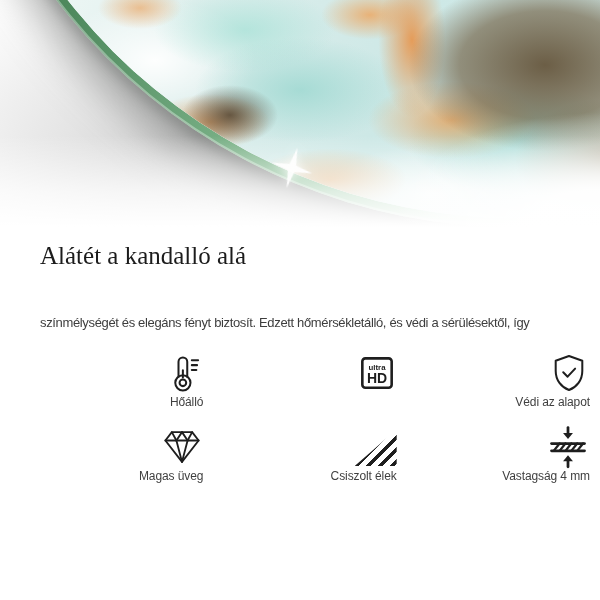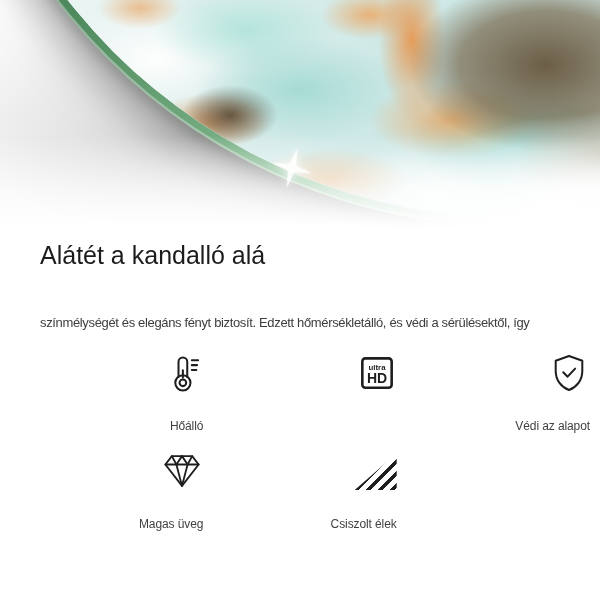--- a/index.html
+++ b/index.html
@@ -41,31 +41,31 @@
 
   .sparkle { position:absolute; left:264px; top:140px; width:56px; height:56px;
              transform:rotate(15deg); opacity:0.95;
              filter: drop-shadow(0 0 5px rgba(255,255,255,0.95)); }
   .hero-fade { position:absolute; inset:0; pointer-events:none;
       background:
         radial-gradient(ellipse 300px 160px at 100% 96%, rgba(255,255,255,0.95) 22%, rgba(255,255,255,0) 70%),
         linear-gradient(to bottom, rgba(255,255,255,0) 58%, rgba(255,255,255,0.7) 82%, #ffffff 97%); }
 
   
-  .headline { margin:5px 40px 0; font-family:Liberation Sans, sans-serif;
+  .headline { margin:5px 40px 0; font-family:Liberation Serif, serif;
               font-weight:400; font-size:25px; line-height:33px; color:#1c1c1c; }
   .intro { margin:12px 20px 0 40px; font-size:13px; line-height:26px;
            letter-spacing:-0.35px; color:#3d3d3d; white-space:nowrap; }
 
   
   .features { margin-top:15px; padding:0 10px; display:grid;
               grid-template-columns:repeat(3,1fr); row-gap:16px; }
   .feature { display:flex; flex-direction:column; align-items:flex-end; }
   .icon-box { height:44px; display:flex; align-items:center; justify-content:center; }
-  .feature-label { margin-top:24px; font-size:12px; letter-spacing:-0.1px; color:#3f3f3f; }
+  .feature-label { margin-top:0; font-size:12px; letter-spacing:-0.1px; color:#3f3f3f; }
 
   .edge-stripes { width:42px; height:38px;
       background: repeating-linear-gradient(135deg, #1e1e1e 0 3.4px, transparent 3.4px 8.6px);
       clip-path: polygon(0 100%, 100% 4%, 100% 100%); }
 
   svg.lineicon { stroke:#1e1e1e; fill:none; stroke-linecap:round; stroke-linejoin:round; }
   svg .filled { fill:#1e1e1e; stroke:none; }
   svg text { font-family:"Liberation Sans", sans-serif; fill:#1e1e1e; stroke:none; }
 </style>
 </head>
@@ -142,15 +142,35 @@
       <div class="feature-label">Magas üveg</div>
     </div>
 
     <div class="feature">
       <div class="icon-box">
         <div class="edge-stripes"></div>
       </div>
       <div class="feature-label">Csiszolt élek</div>
     </div>
 
+    <div class="feature">
+      <div class="icon-box">
+        <svg class="lineicon" width="44" height="44" viewBox="0 0 24 24" stroke-width="1.5">
+          <path d="M12 1.4 V4.6"></path>
+          <path class="filled" d="M9.3 4.4 L14.7 4.4 L12 7.7 Z"></path>
+          <path d="M3 10.1 H21"></path>
+          <path d="M3 14.1 H21"></path>
+          <g stroke-width="1.25">
+            <path d="M4.2 14.1 L7.4 10.1"></path>
+            <path d="M7.4 14.1 L10.6 10.1"></path>
+            <path d="M10.6 14.1 L13.8 10.1"></path>
+            <path d="M13.8 14.1 L17 10.1"></path>
+            <path d="M17 14.1 L20.2 10.1"></path>
+          </g>
+          <path class="filled" d="M9.3 19.8 L14.7 19.8 L12 16.5 Z"></path>
+          <path d="M12 22.8 V19.6"></path>
+        </svg>
+      </div>
+      <div class="feature-label">Vastagság 4 mm</div>
+    </div>
 
   </div>
 </div>
 
 </body></html>

